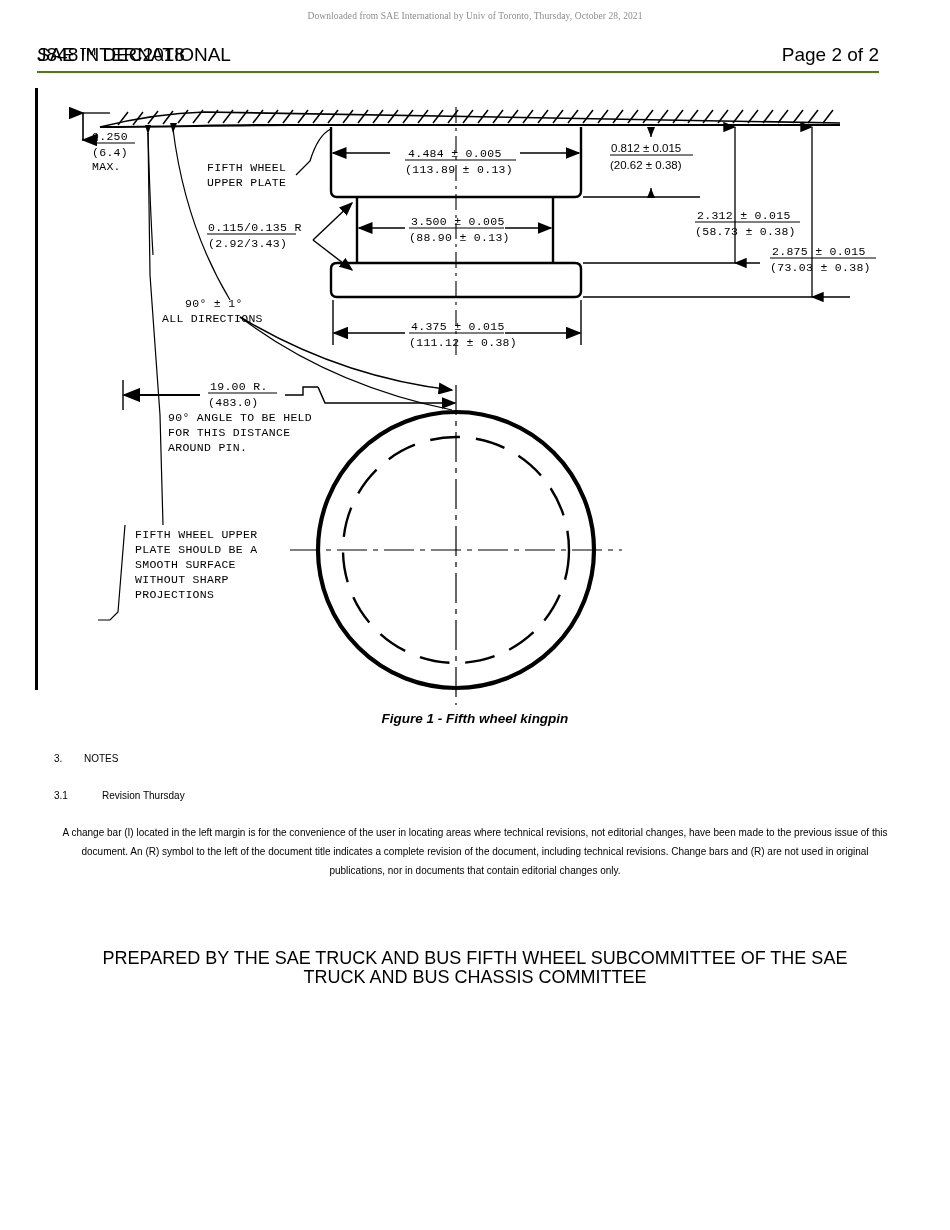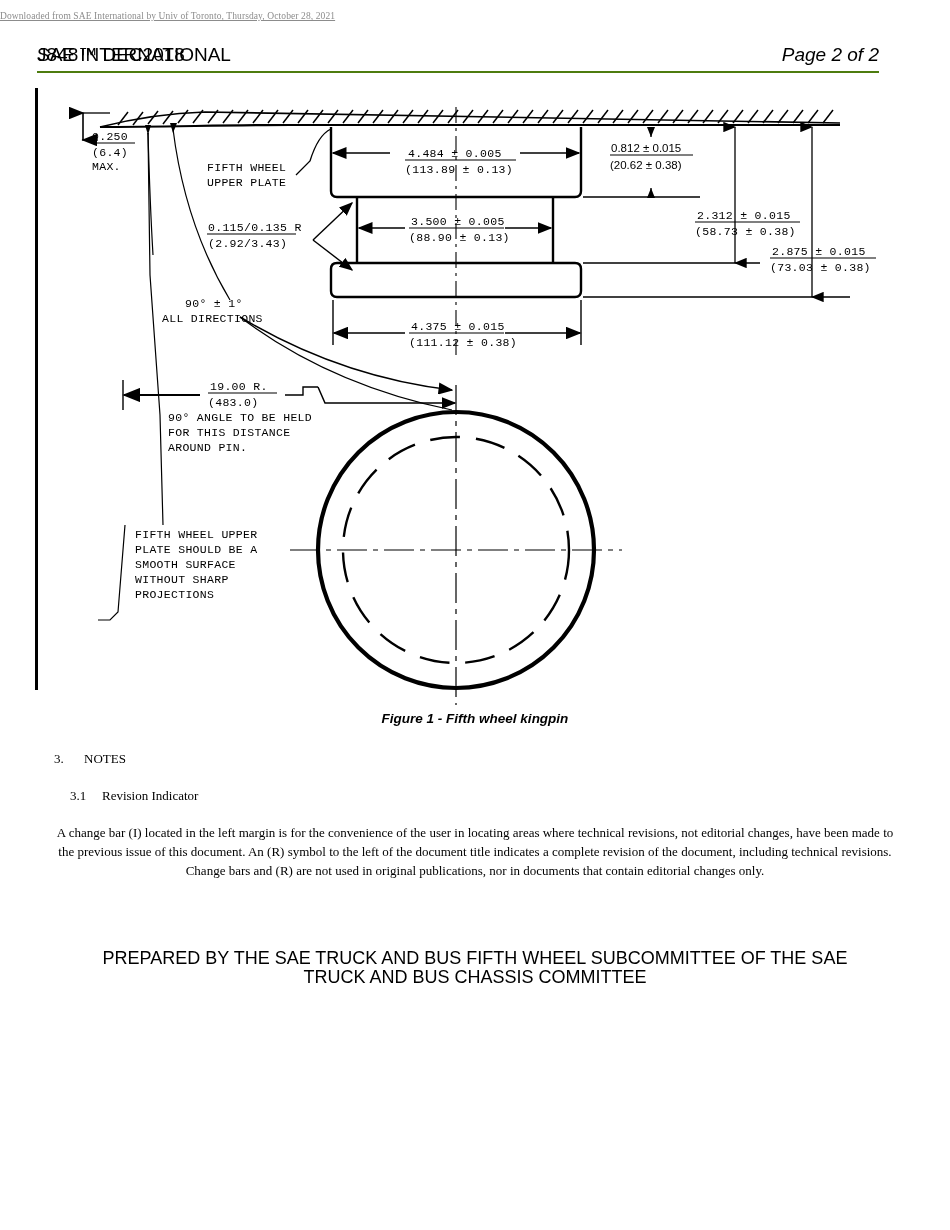--- a/index.html
+++ b/index.html
@@ -16,26 +16,26 @@
     color: #000000;
     overflow: hidden;
   }
 
   
   .download-note {
     position: absolute;
     top: 11px;
     left: 0;
     width: 950px;
+    text-align: center;
     font-family: "Liberation Serif", serif;
     font-size: 9.5px;
     color: #8c8c8c;
     letter-spacing: 0.1px;
     white-space: nowrap;
-    text-decoration: underline;
   }
 
   
   .page-header {
     position: absolute;
     top: 43px;
     left: 37px;
     width: 842px;
     height: 30px;
     border-bottom: 2px solid #4d7c0f;
@@ -45,21 +45,21 @@
   .page-header .hdr-center,
   .page-header .hdr-right {
     position: absolute;
     top: 0;
     font-size: 19px;
     line-height: 24px;
     white-space: nowrap;
   }
   .page-header .hdr-left  { left: 0; }
   .page-header .hdr-center{ left: 0; width: 842px; }
-  .page-header .hdr-right { right: 0; font-style: italic; }
+  .page-header .hdr-right { right: 0; }
 
   
   .change-bar {
     position: absolute;
     left: 35px;
     top: 88px;
     width: 3px;
     height: 602px;
     background: #000;
   }
@@ -84,28 +84,27 @@
     font-size: 13.5px;
     font-weight: bold;
     font-style: italic;
   }
 
   
   .body-block {
     position: absolute;
     left: 54px;
     width: 842px;
-    font-size: 13px;
+    font-size: 10px;
     line-height: 19px;
-    font-family: Liberation Serif, serif;
   }
   .sec-notes      { top: 749px; }
   .sec-notes .num { display: inline-block; width: 30px; }
   .sec-revind     { top: 786px; }
-  .sec-revind .num{ display: inline-block; width: 48px; text-align: center; }
+  .sec-revind .num{ display: inline-block; width: 48px; }
   .para-change    { top: 823px; text-align: center; }
 
   .prepared-by {
     position: absolute;
     top: 949px;
     left: 80px;
     width: 790px;
     text-align: center;
     font-size: 18px;
     line-height: 19px;
@@ -366,18 +365,18 @@
 </svg>
 </div>
 
 <div class="figure-caption">Figure 1 - Fifth wheel kingpin</div>
 
 <div class="body-block sec-notes">
   <span class="num">3.</span><span>NOTES</span>
 </div>
 
 <div class="body-block sec-revind">
-  <span class="num">3.1</span><span>Revision Indicator</span>
+  <span class="num">3.1</span><span>Revision Thursday</span>
 </div>
 
 <div class="body-block para-change">A change bar (I) located in the left margin is for the convenience of the user in locating areas where technical revisions, not editorial changes, have been made to the previous issue of this document. An (R) symbol to the left of the document title indicates a complete revision of the document, including technical revisions. Change bars and (R) are not used in original publications, nor in documents that contain editorial changes only.</div>
 
 <div class="prepared-by">PREPARED BY THE SAE TRUCK AND BUS FIFTH WHEEL SUBCOMMITTEE OF THE SAE TRUCK AND BUS CHASSIS COMMITTEE</div>
 
 </body></html>

